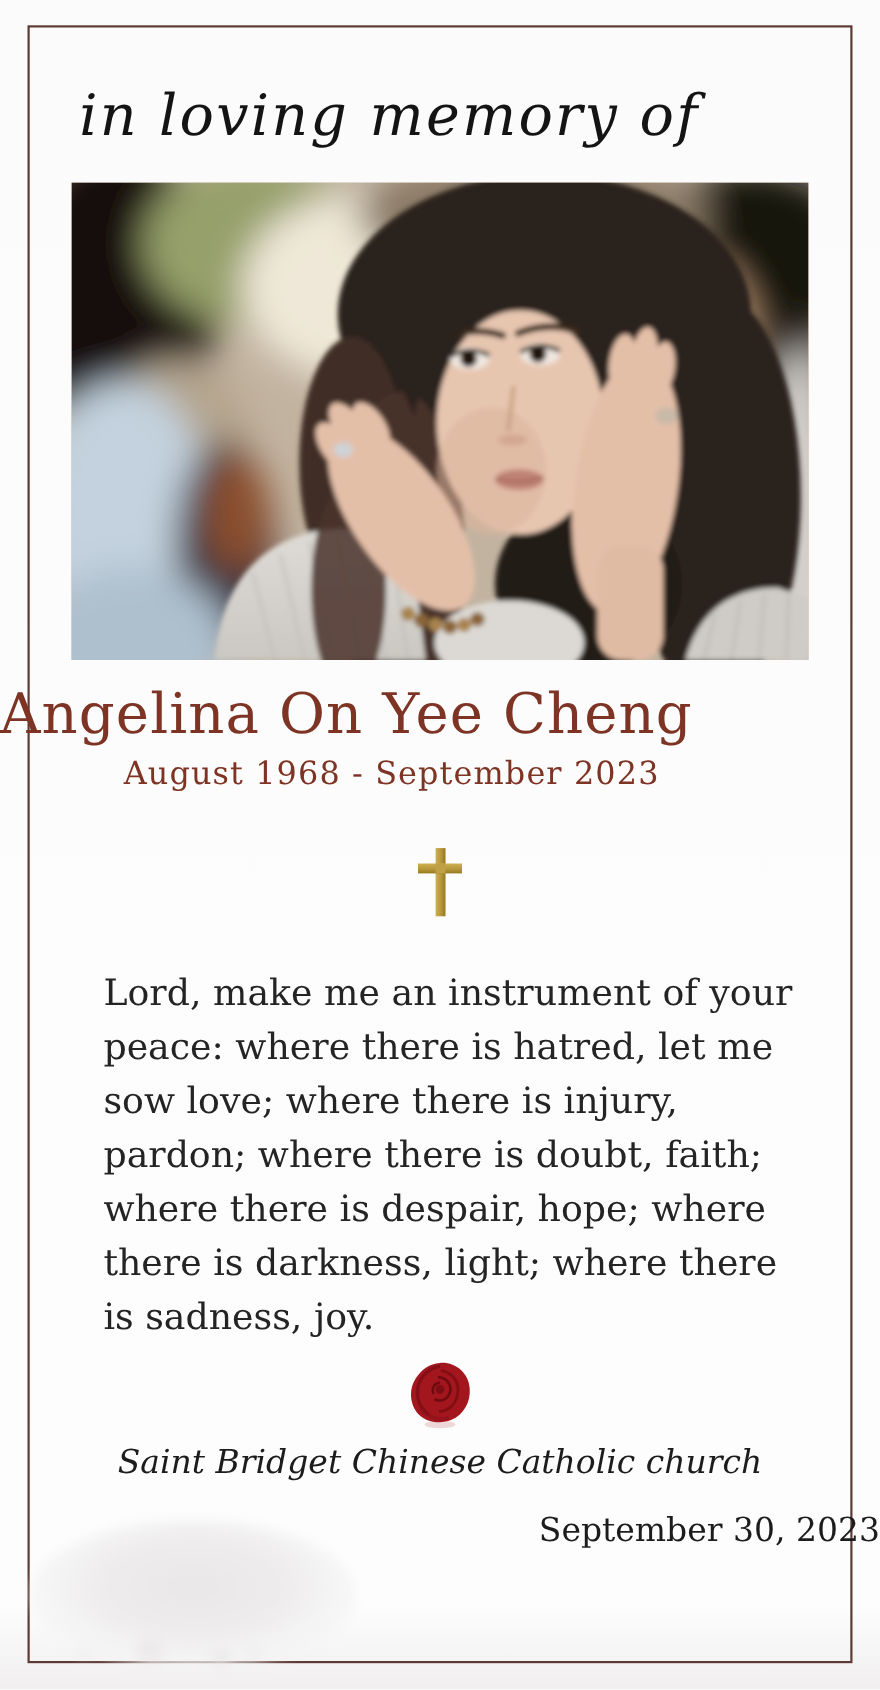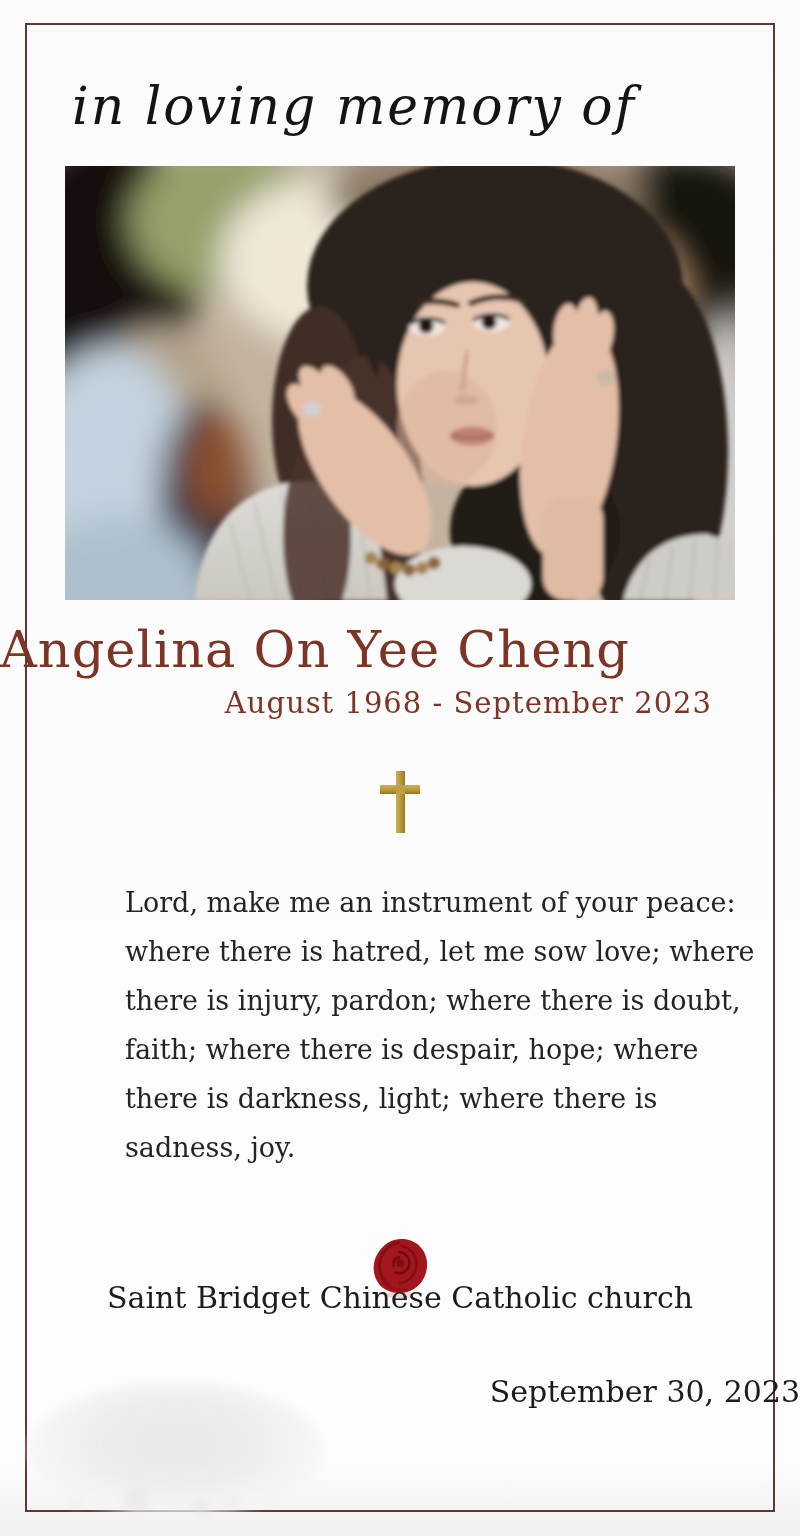--- a/index.html
+++ b/index.html
@@ -36,52 +36,51 @@
   }
   .photo svg { display:block; width:670px; height:434px; }
   .name-line {
     position:absolute; left:0; top:620px; width:800px;
     font-size:51px; color:#7d3424;
     letter-spacing:1px;
     z-index:3; white-space:nowrap;
   }
   .dates-line {
     position:absolute; left:0; top:686px; width:712px;
-    text-align:right;
+    text-align:center;
     font-size:29px; color:#7d3424;
     letter-spacing:1px;
     z-index:3;
   }
   .cross-wrap {
     position:absolute; left:0; top:768px; width:800px;
     display:flex; justify-content:center;
     z-index:3;
   }
   .prayer {
     position:absolute; left:94px; top:878px;
     width:635px;
-    font-size:27px; line-height:49px;
+    font-size:33px; line-height:49px;
     color:#242424;
     text-align:left;
     z-index:3;
-    margin-left:31px;
   }
   .rose-wrap {
     position:absolute; left:0; top:1236px; width:800px;
     display:flex; justify-content:center;
     z-index:3;
   }
   .footer-line {
     position:absolute; left:0; width:800px;
     text-align:center;
     color:#1c1c1c;
     font-size:30px;
     z-index:4;
   }
-  .venue { top:1280px; }
+  .venue { top:1312px;font-style:italic; }
   .service-date { top:1374px;text-align:right; }
   .service-time { top:1420px; }
   .smudge {
     position:absolute; left:28px; top:1382px;
     width:295px; height:135px;
     border-radius:50%;
     background:radial-gradient(ellipse at 50% 45%,
       #e9e7e7 0%, #eeecec 40%, rgba(244,243,243,0.85) 62%, rgba(255,255,255,0) 95%);
     filter:blur(5px);
     z-index:3;

